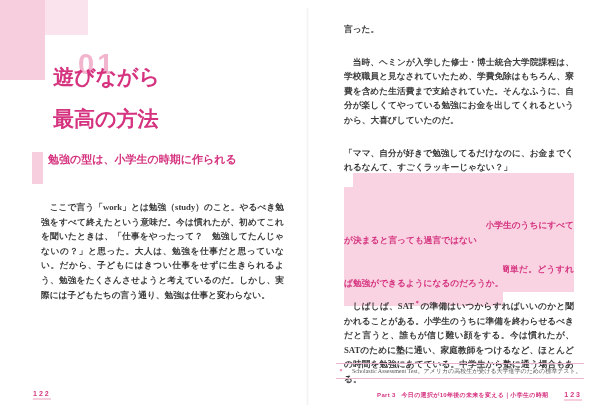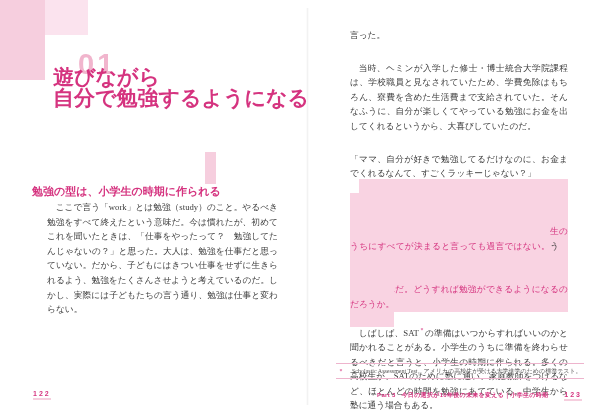--- a/index.html
+++ b/index.html
@@ -23,29 +23,29 @@
   .decor-rect{position:absolute;left:45px;top:0;width:43px;height:35px;background:var(--decor-light-pink);}
   .chapter-num{
     position:absolute;left:54px;top:48px;font-family:"Liberation Sans","DejaVu Sans",sans-serif;
     font-weight:700;font-size:29px;letter-spacing:3px;color:var(--number-pink);margin-left:24px;
   }
   .chapter-title{
     position:absolute;left:53px;top:66px;margin:0;font-family:"Liberation Sans","DejaVu Sans",sans-serif;
     font-weight:700;font-size:21px;line-height:21px;color:var(--accent);
   }
   .section-heading{
-    position:absolute;left:32px;top:152px;display:flex;align-items:flex-end;
-    font-family:"Liberation Sans","DejaVu Sans",sans-serif;font-weight:700;font-size:11px;color:var(--accent);flex-direction:column;
+    position:absolute;left:32px;top:152px;display:flex;align-items:flex-start;
+    font-family:"Liberation Sans","DejaVu Sans",sans-serif;font-weight:700;font-size:11px;color:var(--accent);
   }
   .section-heading .bar{display:inline-block;width:11px;height:32px;background:var(--decor-pink);margin-right:5px;}
   
   .body-col{position:absolute;font-size:8.7px;line-height:14.6px;text-align:justify;text-justify:inter-ideograph;}
   .body-col-left{left:33px;top:186px;width:259px;}
   .body-col-right{left:336px;top:14px;width:246px;}
-  .body-p{margin:14px;}
+  .body-p{margin:8px;font-weight:bold;}
   .body-p.indent{text-indent:1em;}
   .mt-lg{margin-top:18px;}
   .mt-md{margin-top:14px;}
   .mt-sm{margin-top:8px;}
   .hl{background:var(--highlight-bg);color:var(--accent);padding:18px 0;}
   .fn-ref{color:var(--accent);font-size:6px;vertical-align:super;line-height:0;}
   
   .footnote{
     position:absolute;left:336px;top:363px;width:246px;
     border-top:1px solid var(--rule-pink);border-bottom:1px solid var(--rule-pink);
@@ -68,21 +68,21 @@
 </head>
 <body>
 
 <div class="spread">
 
   <div>
     <div class="decor-square"></div>
     <div class="decor-rect"></div>
     <div class="chapter-num">01</div>
 
-    <h1 class="chapter-title"><span>遊びながら</span><br><span>自分で勉強するようになる</span><br></h1>
+    <h1 class="chapter-title"><span>遊びながら</span><br><br><span>最高の方法</span></h1>
 
     <div class="section-heading">
       <span class="bar"></span>
       <span>勉強の型は、小学生の時期に作られる</span>
     </div>
 
     <div class="body-col body-col-left">
       <p class="body-p indent mt-md">ここで言う「work」とは勉強（study）のこと。やるべき勉強をすべて終えたという意味だ。今は慣れたが、初めてこれを聞いたときは、「仕事をやったって？　勉強してたんじゃないの？」と思った。大人は、勉強を仕事だと思っていない。だから、子どもにはきつい仕事をせずに生きられるよう、勉強をたくさんさせようと考えているのだ。しかし、実際には子どもたちの言う通り、勉強は仕事と変わらない。</p>
     </div>
 
@@ -90,21 +90,21 @@
   </div>
 
   <div class="spine"></div>
 
   <div>
     <div class="body-col body-col-right">
       <p class="body-p">言った。</p>
       <p class="body-p indent mt-lg">当時、ヘミンが入学した修士・博士統合大学院課程は、学校職員と見なされていたため、学費免除はもちろん、寮費を含めた生活費まで支給されていた。そんなふうに、自分が楽しくてやっている勉強にお金を出してくれるというから、大喜びしていたのだ。</p>
       <p class="body-p mt-lg">「ママ、自分が好きで勉強してるだけなのに、お金までくれるなんて、すごくラッキーじゃない？」</p>
       <p class="body-p indent mt-md"><span class="hl">実力を蓄え大きく成長するためには、勉強は絶対に必要だ。その基本を作るのに最適な時期は小学生の時期だ。他のことはともかく、勉強に関しては小学生のうちにすべてが決まると言っても過言ではない。</span><span>うちの娘たちも、勉強の基礎をその時期に身につけた。</span><span class="hl">では、どうすれば勉強ができるようになるのだろうか。答えは簡単だ。どうすれば勉強ができるようになるのだろうか。</span></p>
-      <p class="body-p indent mt-sm"><span>しばしば、SAT</span><sup class="fn-ref">＊</sup><span>の準備はいつからすればいいのかと聞かれることがある。小学生のうちに準備を終わらせるべきだと言うと、小学生の時期に作られる。多くの高校生が、SATのために塾に通い、家庭教師をつけるなど、ほとんどの時間を勉強にあてている。中学生から塾に通う場合もある。</span></p>
+      <p class="body-p indent mt-sm"><span>しばしば、SAT</span><sup class="fn-ref">＊</sup><span>の準備はいつからすればいいのかと聞かれることがある。小学生のうちに準備を終わらせるべきだと言うと、誰もが信じ難い顔をする。今は慣れたが、SATのために塾に通い、家庭教師をつけるなど、ほとんどの時間を勉強にあてている。中学生から塾に通う場合もある。</span></p>
     </div>
 
     <div class="footnote">
       <span class="fn-marker">＊</span><span class="fn-text">Scholastic Assessment Test。アメリカの高校生が受ける大学進学のための標準テスト。</span>
     </div>
 
     <div class="footer-right">
       <span class="part-line"><span class="part-label">Part 3</span><span>今日の選択が10年後の未来を変える｜小学生の時期</span></span>
       <span class="pagenum">123</span>
     </div>

